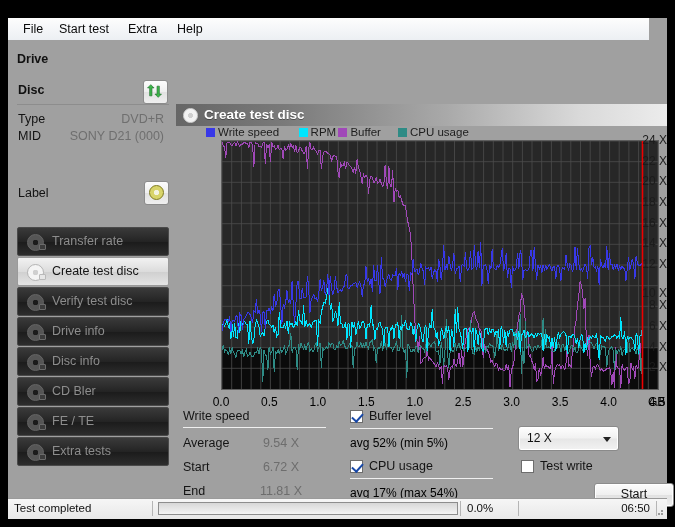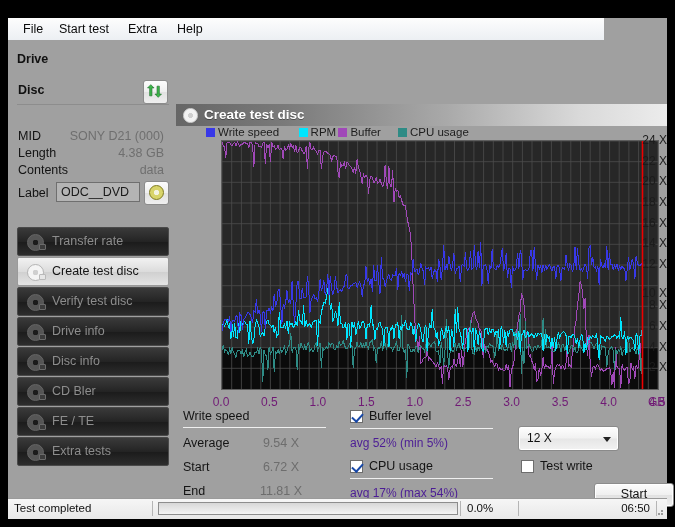--- a/index.html
+++ b/index.html
@@ -5,21 +5,21 @@
   html,body{margin:0;padding:0;background:#000;}
   body{width:675px;height:527px;overflow:hidden;
        font-family:"Liberation Sans","DejaVu Sans",sans-serif;font-size:12px;}
 
   .app{position:absolute;left:0;top:0;width:675px;height:527px;background:#000;}
 
   
   .frame{position:absolute;left:8px;top:18px;width:659px;height:501px;background:#a0a0a0;}
 
   
-  .menubar{position:absolute;left:0;top:0;width:596px;height:22px;
+  .menubar{position:absolute;left:0;top:0;width:641px;height:22px;
            background:linear-gradient(#fdfdfd,#eceff3);border-bottom:1px solid #9aa0a8;}
   .menubar .mi{position:absolute;top:3px;height:17px;line-height:17px;padding:0 6px;
                font-size:12.5px;color:#0b0b0b;cursor:default;}
 
   
   .drivebar{position:absolute;left:0;top:22px;width:659px;height:39px;background:#a0a0a0;}
   .lbl-drive{position:absolute;left:9px;top:12px;font-weight:bold;font-size:12.5px;color:#111;}
   .combo{position:absolute;background:linear-gradient(#fefefe,#f1f1f1 48%,#e6e6e6 52%,#f2f2f2);
          border:1px solid #8a8a8a;border-radius:3px;box-shadow:inset 0 0 0 1px #fff;}
   .combo .txt{position:absolute;left:8px;top:0;bottom:0;line-height:21px;font-size:12px;color:#111;white-space:nowrap;}
@@ -102,28 +102,28 @@
 
   
   .chartwrap{position:absolute;left:0;top:47px;width:491px;height:275px;}
   .legend{position:absolute;left:30px;top:0px;height:13px;}
   .legend .li{position:absolute;top:0;font-size:11.5px;color:#1d1d1d;white-space:nowrap;}
   .legend .sw{display:inline-block;width:9px;height:9px;vertical-align:-1px;margin-right:3px;}
 
   .plot{position:absolute;left:45px;top:14px;width:438px;height:250px;background:#1a1a1a;
      border:1px solid #5e5e5e;box-sizing:border-box;overflow:hidden;}
   .ylab{position:absolute;right:0;width:40px;text-align:right;font-size:12px;color:#1c1c1c;}
-  .xlab{position:absolute;top:0;font-size:12px;color:#701a75;text-align:center;width:40px;}
+  .xlab{position:absolute;top:0;font-size:12px;color:#000000;text-align:center;width:40px;}
 
   
   .stats{position:absolute;left:0;top:330px;width:491px;height:105px;}
   .st-h{position:absolute;font-size:12.5px;color:#141414;}
   .st-k{position:absolute;font-size:12.5px;color:#141414;}
   .st-v{position:absolute;font-size:12.5px;color:#6d6d6d;text-align:center;width:90px;}
-  .st-sub{position:absolute;font-size:12px;color:#4c1d95;}
+  .st-sub{position:absolute;font-size:12px;color:#000000;}
   .rule{position:absolute;height:1px;background:#efefef;}
   .cb{position:absolute;width:13px;height:13px;background:#fff;border:1px solid #6d6d6d;box-sizing:border-box;}
   .cb.on:after{content:"";position:absolute;left:3px;top:0px;width:5px;height:9px;
      border:solid #1849a8;border-width:0 2px 2px 0;transform:rotate(42deg);}
   .cb-lbl{position:absolute;font-size:12.5px;color:#141414;}
 
   #writeSpeedCombo{left:342px;top:347px;width:99px;height:23px;}
   #writeSpeedCombo .txt{line-height:23px;}
   #startBtn{position:absolute;left:418px;top:404px;width:78px;height:22px;
      background:linear-gradient(#fcfcfc,#f0f0f0 48%,#e2e2e2 52%,#eeeeee);
@@ -220,35 +220,30 @@
       <div class="t">Disc</div>
       <div id="discRefresh">
         <svg style="position:absolute;left:3px;top:3px;width:15px;height:14px" viewBox="0 0 17 15">
           <path d="M3,13 L3,4 L0.6,4 L4.3,0.3 L8,4 L5.6,4 L5.6,13 Z" fill="#3cb54a" stroke="#1c6b28" stroke-width="0.7"></path>
           <path d="M14,2 L14,11 L16.4,11 L12.7,14.7 L9,11 L11.4,11 L11.4,2 Z" fill="#3cb54a" stroke="#1c6b28" stroke-width="0.7"></path>
         </svg>
       </div>
     </div>
     <div class="sep-h" style="top:25px"></div>
 
+    <div class="kv" style="top:33px">
+      <span class="k">Type</span>
+      <span class="v">DVD+R</span>
+        </div>
     <div class="kv" style="top:50px">
       <span class="k">MID</span>
       <span class="v">SONY D21 (000)</span>
         </div>
-    <div class="kv" style="top:67px">
-      <span class="k">Length</span>
-      <span class="v">4.38 GB</span>
-        </div>
-    <div class="kv" style="top:84px">
-      <span class="k">Contents</span>
-      <span class="v">data</span>
-        </div>
 
     <div class="lbl-label" style="top:107px">Label</div>
-    <input id="labelInput" style="top: 103px;" value="ODC__DVD">
     <div id="labelBtn" style="top:102px">
       <div style="position:absolute;left:4px;top:3px;width:15px;height:15px;border-radius:50%;
         background:radial-gradient(circle at 50% 50%,#f3f3e0 0 2.4px,#d8d46a 3px 78%,#a9a52e 100%);border:1px solid #7e7a1c;box-sizing:border-box"></div>
     </div>
 
     <div class="nav">
       <div class="navitem">
         <span class="disc-ico"></span>
         <span class="nlbl">Transfer rate</span>
           </div>

